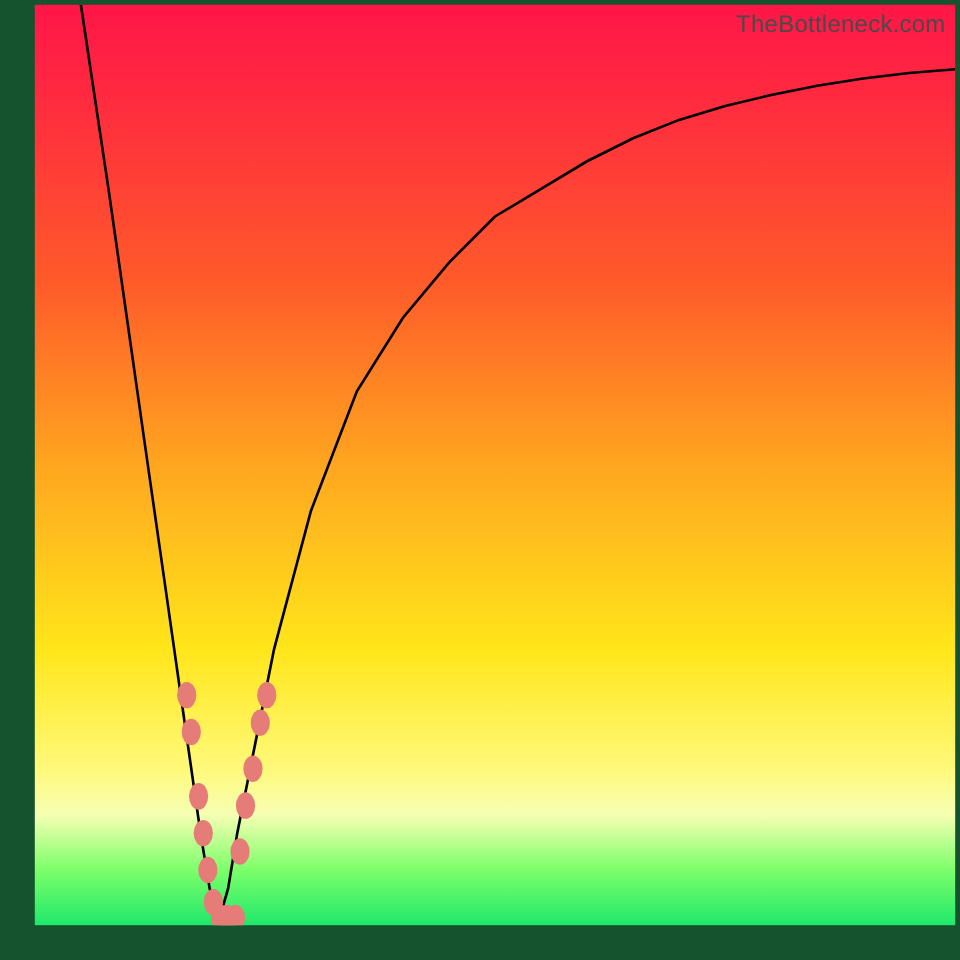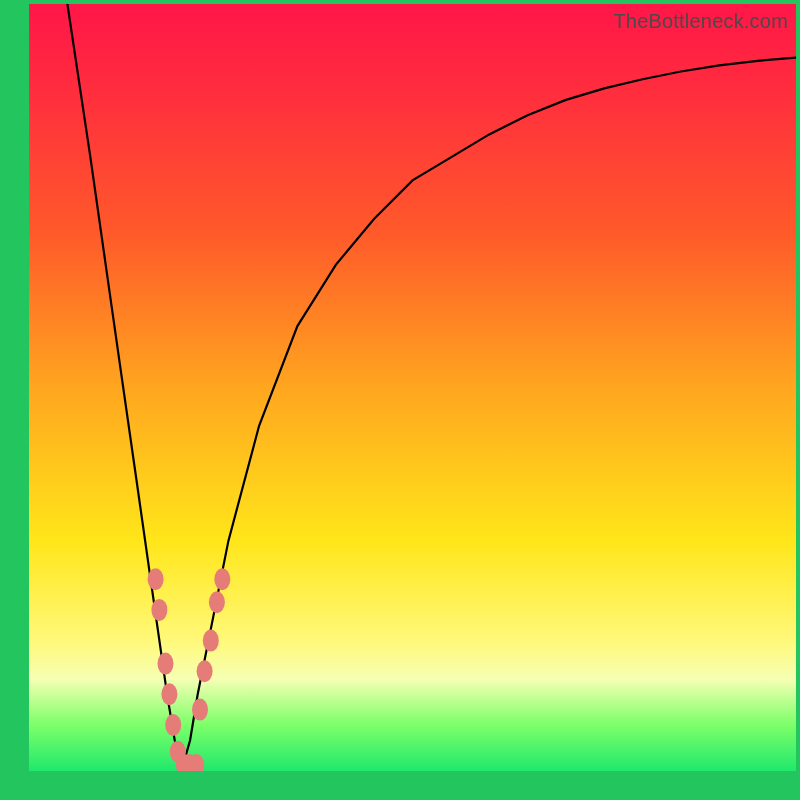--- a/index.html
+++ b/index.html
@@ -8,21 +8,21 @@
     width: 800px;
     height: 800px;
     overflow: hidden;
     background: #000;
     font-family: Arial, Helvetica, sans-serif;
   }
   .frame {
     position: relative;
     width: 800px;
     height: 800px;
-    background: #22c55e;
+    background: #14532d;
     box-sizing: border-box;
   }
   .plot-area {
     position: absolute;
     left: 29px;
     top: 4px;
     width: 767px;
     height: 767px;
     
     background: linear-gradient(

